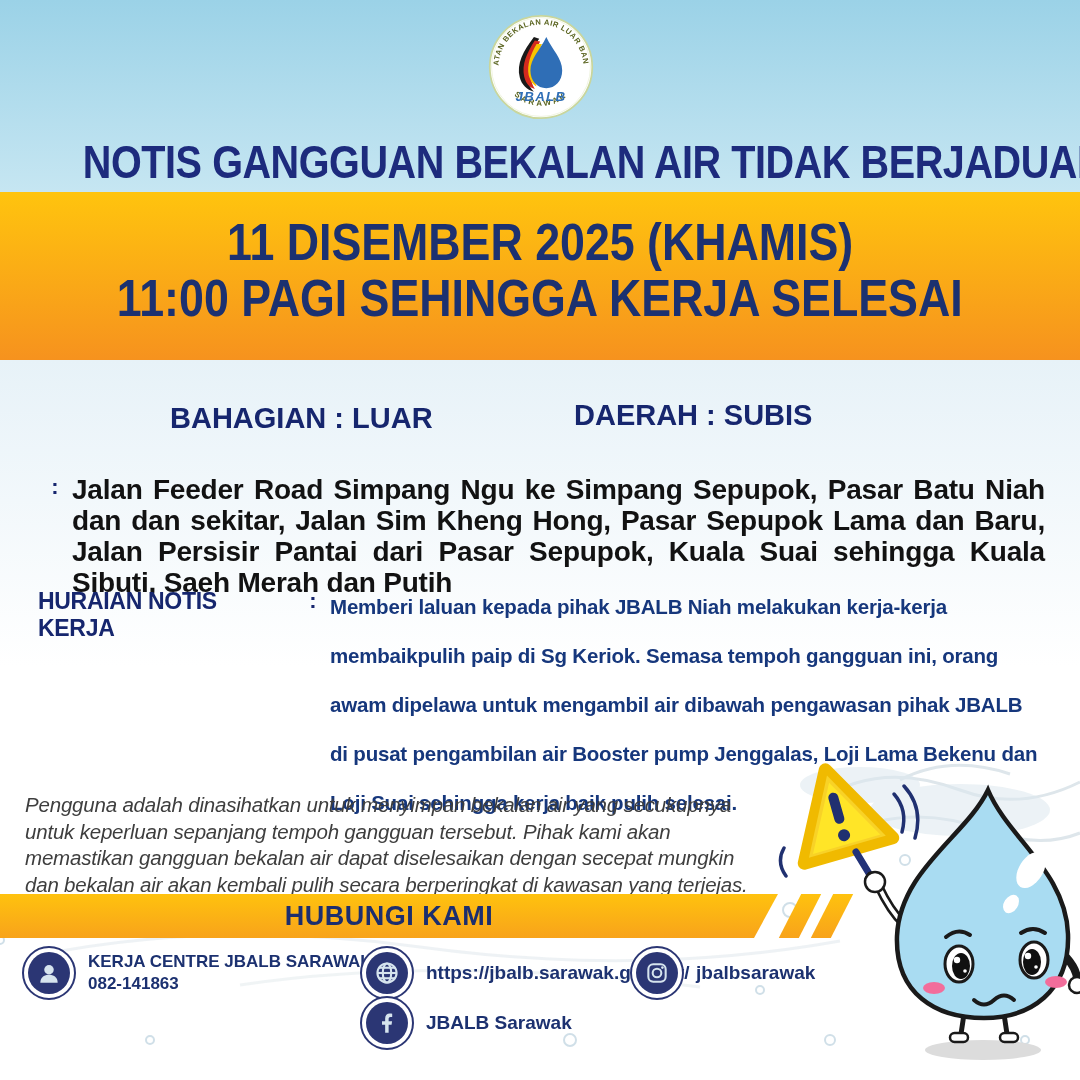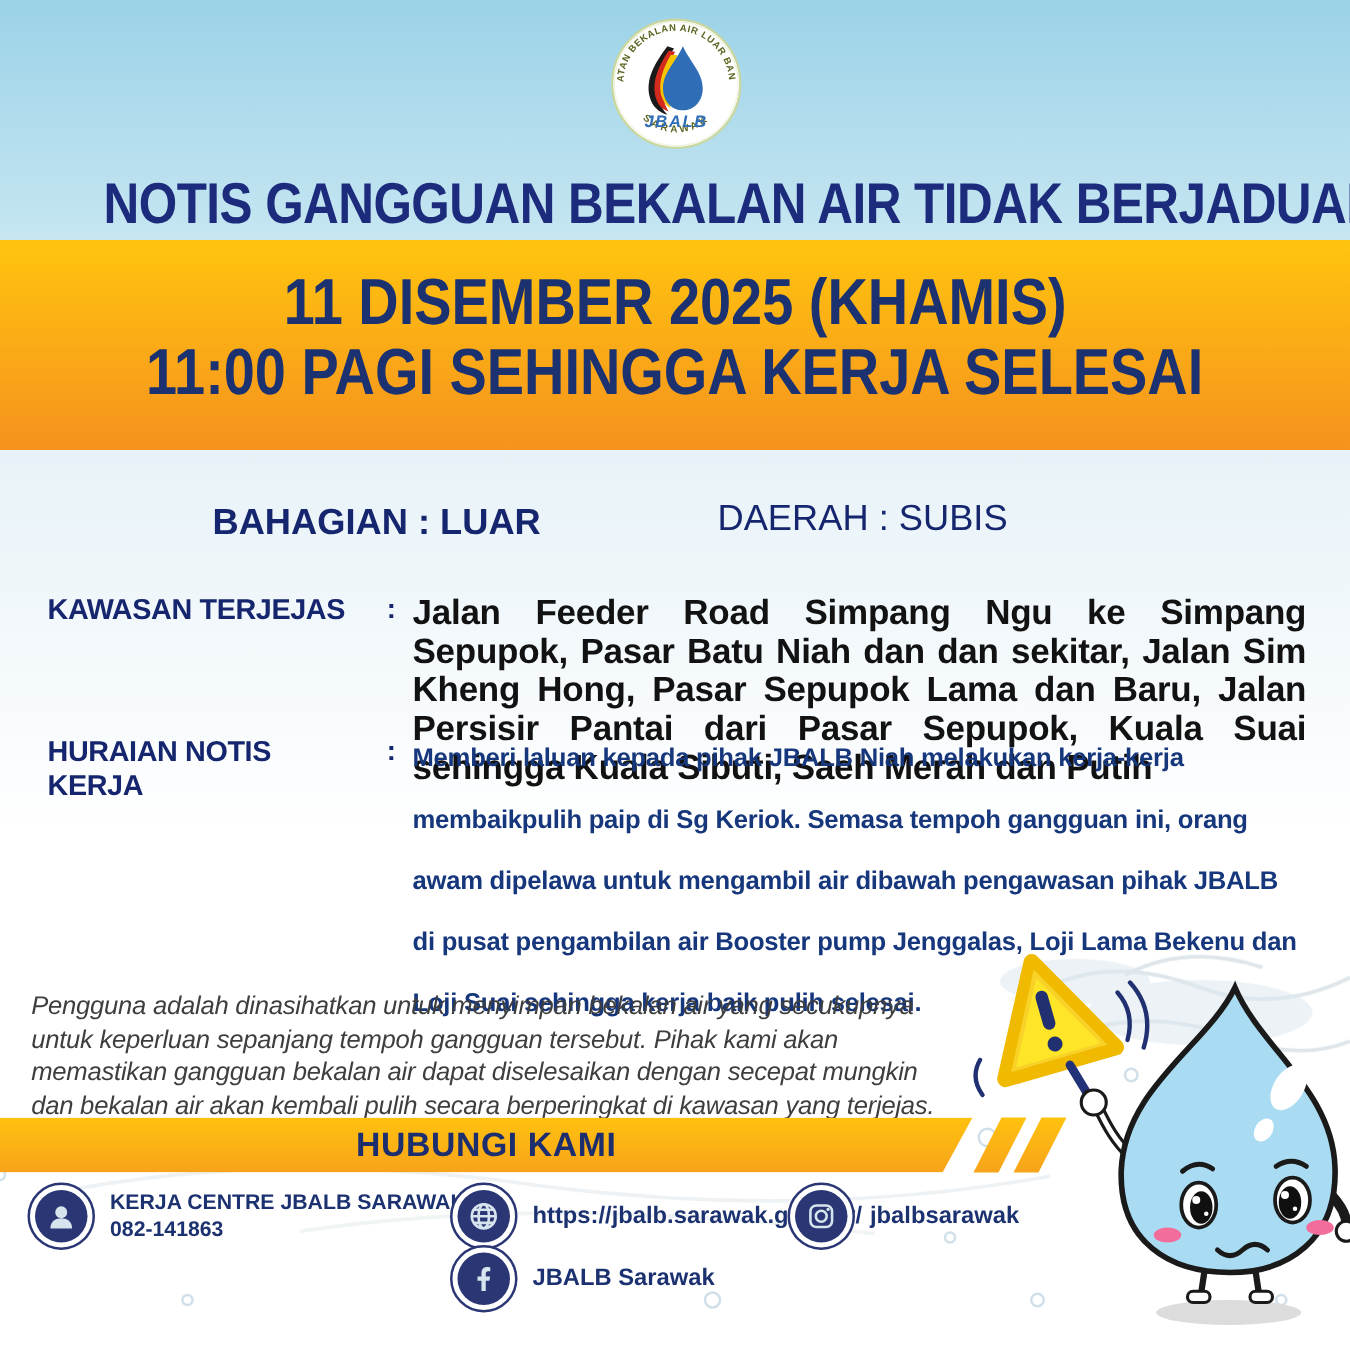--- a/index.html
+++ b/index.html
@@ -20,21 +20,21 @@
     font-size:46px;line-height:52px;white-space:nowrap;}
   .title span{display:inline-block;transform:scaleX(0.86);transform-origin:center;letter-spacing:-0.5px;}
 
   
   .schedule{left:0;top:214px;width:1080px;text-align:center;color:#1c3170;font-weight:bold;}
   .schedule .line{font-size:52px;line-height:56px;white-space:nowrap;}
   .schedule .line span{display:inline-block;transform:scaleX(0.86);transform-origin:center;}
 
   
   .region-bahagian{left:170px;top:402px;font-size:29px;font-weight:bold;color:#16266e;}
-  .region-daerah{left:574px;top:399px;font-size:29px;font-weight:normal;color:#16266e;}
+  .region-daerah{left:574px;top:399px;font-size:29px;font-weight:bold;color:#16266e;}
 
   
   .section{left:38px;width:1007px;display:flex;}
   .sec-kawasan{top:474px;}
   .sec-huraian{top:588px;}
   .sec-label{width:258px;flex:none;font-size:23px;font-weight:bold;color:#16266e;letter-spacing:-0.3px;}
   .sec-colon{width:34px;flex:none;font-size:22px;font-weight:bold;color:#16266e;text-align:center;}
   .kawasan-text{flex:1;font-size:28px;font-weight:bold;color:#121212;line-height:31px;
     text-align:justify;letter-spacing:-0.2px;}
   .huraian-text{flex:1;font-size:20.5px;font-weight:bold;color:#16377c;line-height:49px;
@@ -132,21 +132,20 @@
 
   <div class="abs schedule">
     <div class="line"><span>11 DISEMBER 2025 (KHAMIS)</span></div>
     <div class="line"><span>11:00 PAGI SEHINGGA KERJA SELESAI</span></div>
   </div>
 
   <div class="abs region-bahagian">BAHAGIAN : LUAR</div>
   <div class="abs region-daerah">DAERAH : SUBIS</div>
 
   <div class="abs section sec-kawasan">
-    <div class="sec-label">KAWASAN TERJEJAS</div>
     <div class="sec-colon">:</div>
     <div class="kawasan-text">Jalan Feeder Road Simpang Ngu ke Simpang Sepupok, Pasar Batu Niah dan dan sekitar, Jalan Sim Kheng Hong, Pasar Sepupok Lama dan Baru, Jalan Persisir Pantai dari Pasar Sepupok, Kuala Suai sehingga Kuala Sibuti, Saeh Merah dan Putih</div>
   </div>
 
   <div class="abs section sec-huraian">
     <div class="sec-label">HURAIAN NOTIS KERJA</div>
     <div class="sec-colon">:</div>
     <div class="huraian-text">Memberi laluan kepada pihak JBALB Niah melakukan kerja-kerja membaikpulih paip di Sg Keriok. Semasa tempoh gangguan ini, orang awam dipelawa untuk mengambil air dibawah pengawasan pihak JBALB di pusat pengambilan air Booster pump Jenggalas, Loji Lama Bekenu dan Loji Suai sehingga kerja baik pulih selesai.</div>
   </div>
 

